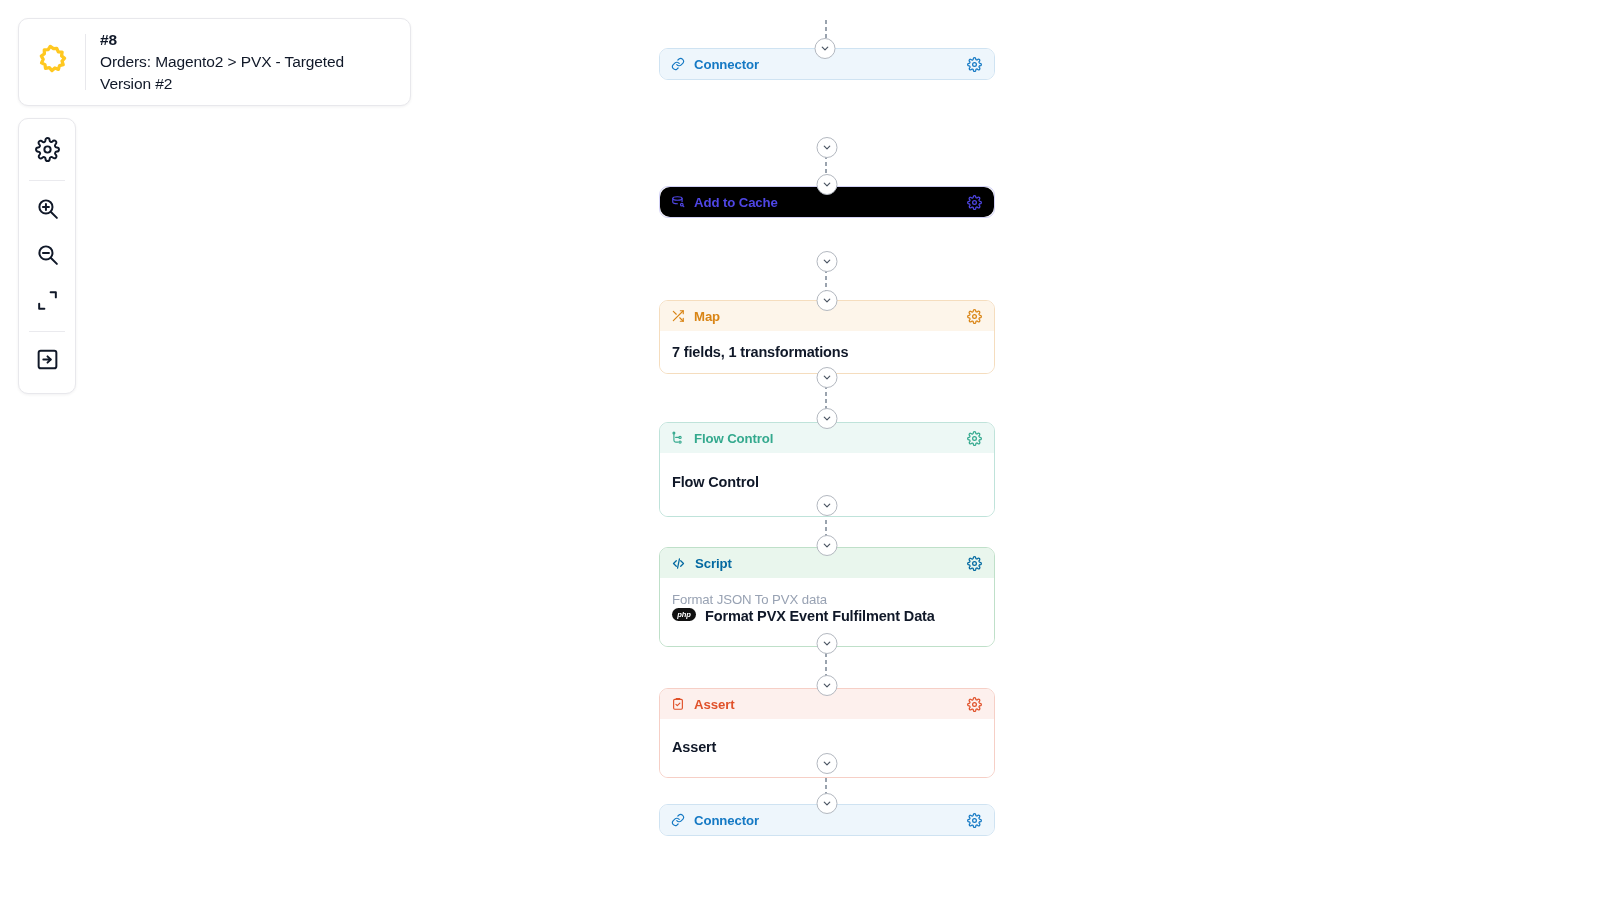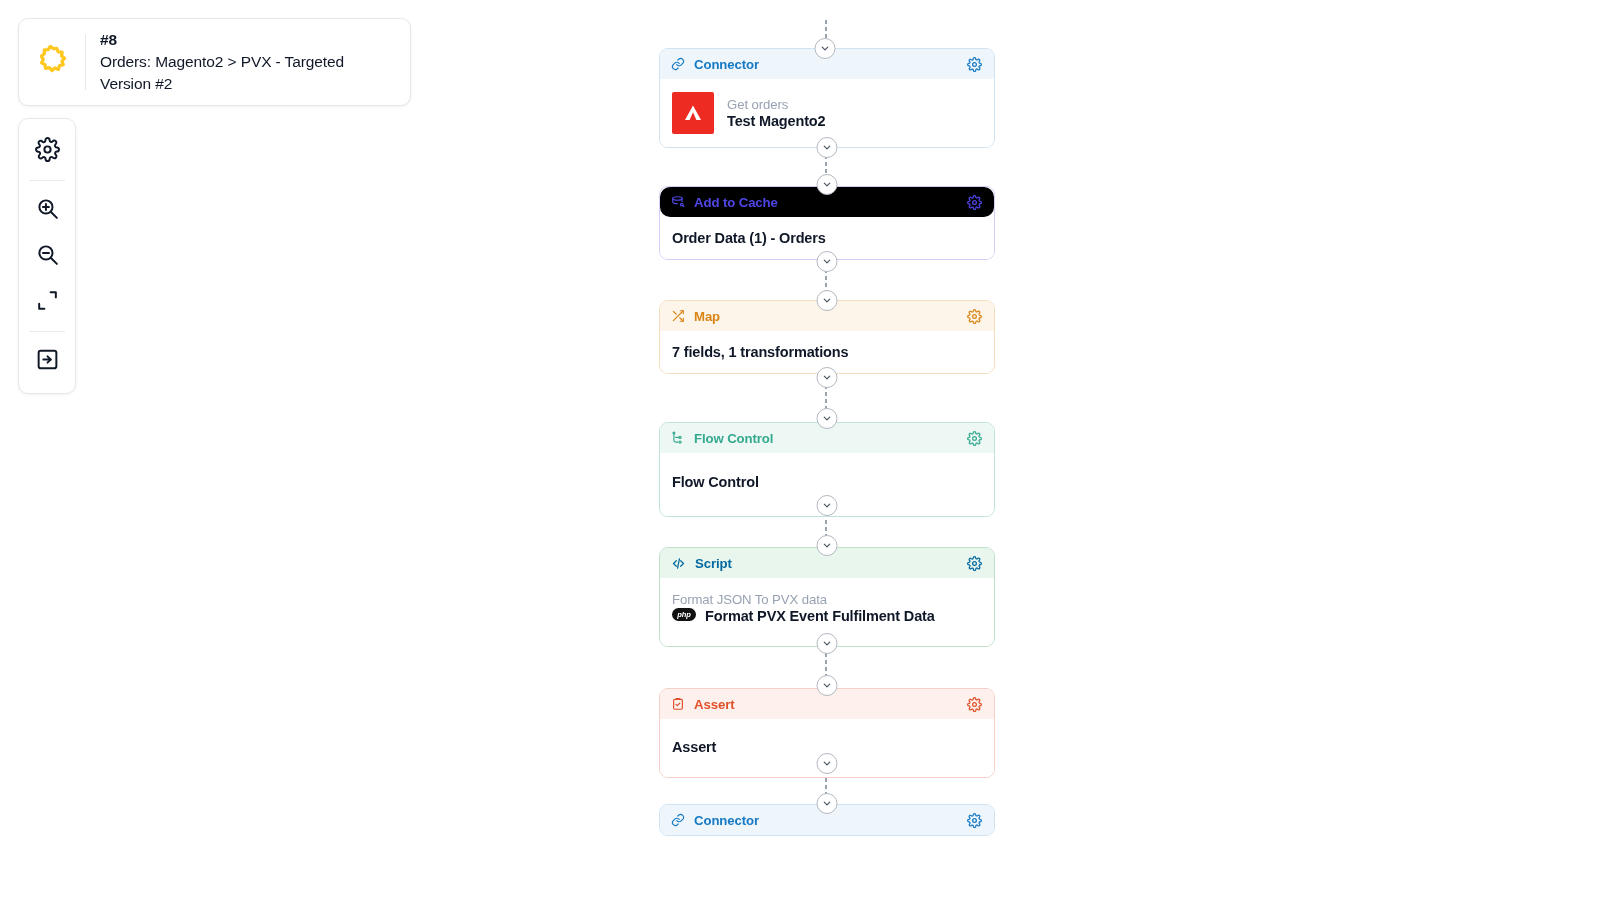--- a/index.html
+++ b/index.html
@@ -315,54 +315,40 @@
           </svg>
         </span>
         <span class="node-title">Connector</span>
         <span class="gear">
           <svg width="15" height="15" viewBox="0 0 24 24" fill="none" stroke="currentColor" stroke-width="2" stroke-linecap="round" stroke-linejoin="round">
             <circle cx="12" cy="12" r="3"></circle>
             <path d="M19.4 15a1.6 1.6 0 00.3 1.8l.1.1a2 2 0 11-2.8 2.8l-.1-.1a1.6 1.6 0 00-1.8-.3 1.6 1.6 0 00-1 1.5V21a2 2 0 11-4 0v-.1a1.6 1.6 0 00-1-1.5 1.6 1.6 0 00-1.8.3l-.1.1a2 2 0 11-2.8-2.8l.1-.1a1.6 1.6 0 00.3-1.8 1.6 1.6 0 00-1.5-1H3a2 2 0 110-4h.1a1.6 1.6 0 001.5-1 1.6 1.6 0 00-.3-1.8l-.1-.1a2 2 0 112.8-2.8l.1.1a1.6 1.6 0 001.8.3H9a1.6 1.6 0 001-1.5V3a2 2 0 114 0v.1a1.6 1.6 0 001 1.5 1.6 1.6 0 001.8-.3l.1-.1a2 2 0 112.8 2.8l-.1.1a1.6 1.6 0 00-.3 1.8V9a1.6 1.6 0 001.5 1H21a2 2 0 110 4h-.1a1.6 1.6 0 00-1.5 1z"></path>
           </svg>
         </span>
       </div>
-      <div class="node-body">
-        <div class="app-tile tile-magento">
-          <svg width="24" height="24" viewBox="0 0 24 24" fill="#ffffff">
-            <path d="M12 4.6L20 19h-4.6L12 11.2 8.6 19H4z"></path>
-          </svg>
-        </div>
-        <div>
-          <div class="sub-label">Get orders</div>
-          <div class="body-label">Test Magento2</div>
-        </div>
-      </div>
     </div>
 
     <div class="node t-cache" style="top:174px;">
       <div class="node-head">
         <span class="ico">
           <svg width="14" height="14" viewBox="0 0 24 24" fill="none" stroke="currentColor" stroke-width="2" stroke-linecap="round" stroke-linejoin="round">
             <ellipse cx="11" cy="6" rx="8" ry="3"></ellipse>
             <path d="M3 6v6c0 1.7 3.6 3 8 3"></path>
             <path d="M19 6v5"></path>
               <circle cx="18.5" cy="16.5" r="2.2"></circle>
               <path d="M20.2 18.2L22 20"></path>
           </svg>
         </span>
         <span class="node-title">Add to Cache</span>
         <span class="gear">
           <svg width="15" height="15" viewBox="0 0 24 24" fill="none" stroke="currentColor" stroke-width="2" stroke-linecap="round" stroke-linejoin="round">
             <circle cx="12" cy="12" r="3"></circle>
             <path d="M19.4 15a1.6 1.6 0 00.3 1.8l.1.1a2 2 0 11-2.8 2.8l-.1-.1a1.6 1.6 0 00-1.8-.3 1.6 1.6 0 00-1 1.5V21a2 2 0 11-4 0v-.1a1.6 1.6 0 00-1-1.5 1.6 1.6 0 00-1.8.3l-.1.1a2 2 0 11-2.8-2.8l.1-.1a1.6 1.6 0 00.3-1.8 1.6 1.6 0 00-1.5-1H3a2 2 0 110-4h.1a1.6 1.6 0 001.5-1 1.6 1.6 0 00-.3-1.8l-.1-.1a2 2 0 112.8-2.8l.1.1a1.6 1.6 0 001.8.3H9a1.6 1.6 0 001-1.5V3a2 2 0 114 0v.1a1.6 1.6 0 001 1.5 1.6 1.6 0 001.8-.3l.1-.1a2 2 0 112.8 2.8l-.1.1a1.6 1.6 0 00-.3 1.8V9a1.6 1.6 0 001.5 1H21a2 2 0 110 4h-.1a1.6 1.6 0 00-1.5 1z"></path>
           </svg>
         </span>
-      </div>
-      <div class="node-body">
-        <div class="body-label">Order Data (1) - Orders</div>
       </div>
     </div>
 
     <div class="node t-map" style="top:288px;">
       <div class="node-head">
         <span class="ico">
           <svg width="14" height="14" viewBox="0 0 24 24" fill="none" stroke="currentColor" stroke-width="2" stroke-linecap="round" stroke-linejoin="round">
             <path d="M16 3h5v5"></path>
               <path d="M4 20L21 3"></path>
             <path d="M21 16v5h-5"></path>

